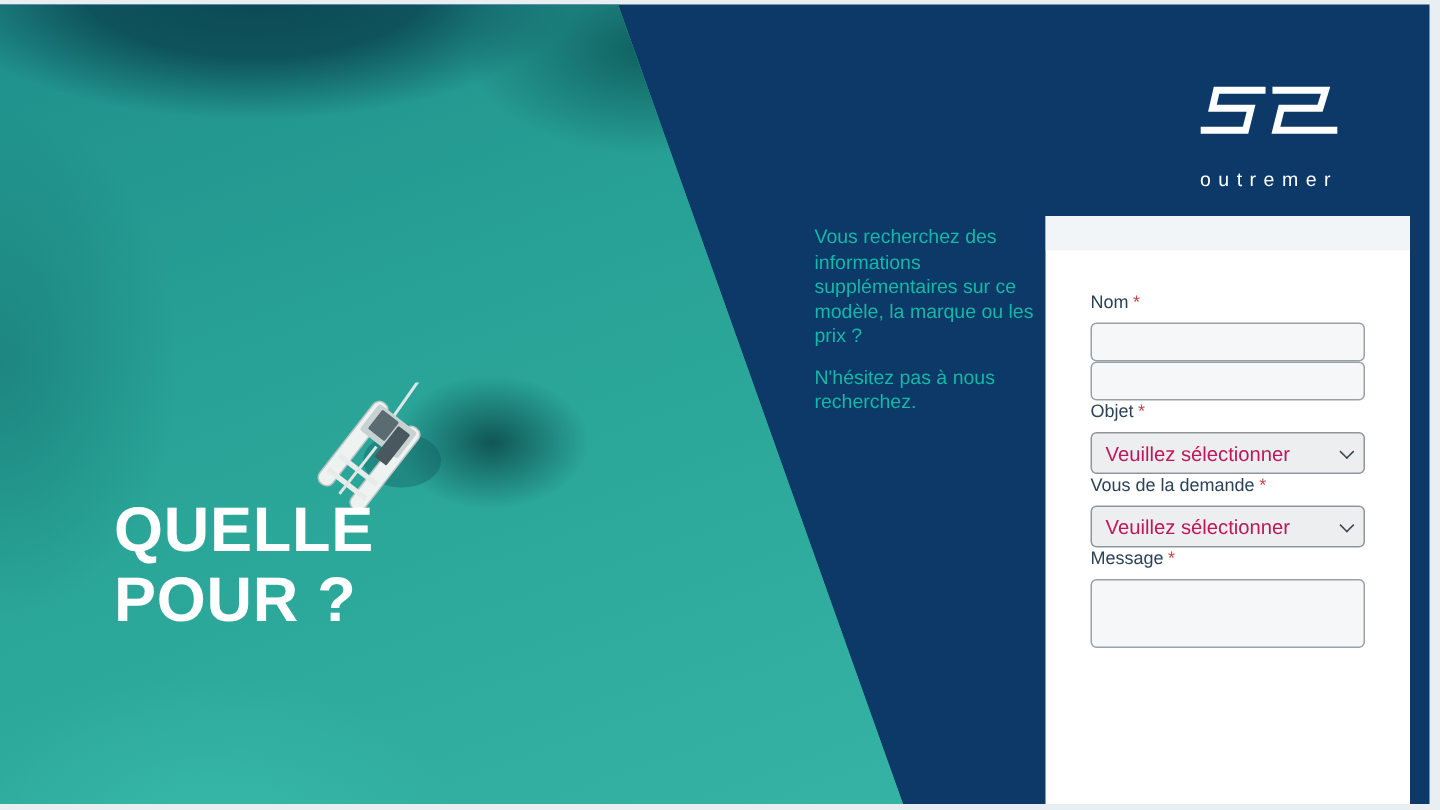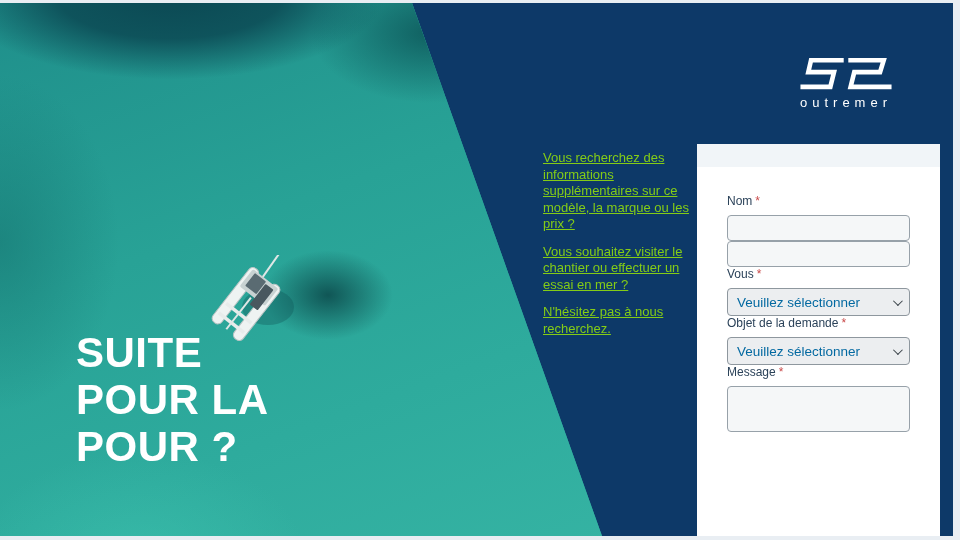--- a/index.html
+++ b/index.html
@@ -30,28 +30,28 @@
   .boat { position:absolute; left:196px; top:252px; }
   
   .headline {
     position:absolute; left:76px; top:326px;
     color:#ffffff; font-size:42px; line-height:47px;
     font-weight:bold; letter-spacing:0.5px; white-space:nowrap;
   }
   
   .intro {
     position:absolute; left:543px; top:147px; width:152px;
-    color:#84cc16; font-size:13px; line-height:16.5px;text-decoration:underline;
+    color:#14b8a6; font-size:13px; line-height:16.5px;
   }
   .intro p { margin-bottom:11px; }
   
   .logo { position:absolute; left:794px; top:52px; width:104px; text-align:center; }
   .logo svg { display:block; margin:0 auto; }
   .logo-word {
-    display:block; margin-top:2px; color:#ffffff; font-size:13px;
+    display:block; margin-top:19px; color:#ffffff; font-size:13px;
     letter-spacing:5px; font-weight:normal; text-transform:lowercase;
   }
   
   .panel {
     position:absolute; left:697px; top:141px; width:243px; height:392px;
     background:#ffffff; overflow:hidden;
   }
   .panel-band { height:23px; background:#f1f5f8; }
   .panel-inner { padding:27px 30px 0 30px; }
   .field { }
@@ -64,21 +64,21 @@
     border:1px solid #97a1a9; border-radius:4px;
     font-family:"Liberation Sans", sans-serif; font-size:13px; color:#333;
     padding:0 7px; outline:none; display:block;
   }
   .select-box {
     width:183px; height:28px; background:#eceef0;
     border:1px solid #8e979e; border-radius:4px;
     display:flex; align-items:center; justify-content:space-between;
     padding:0 9px; cursor:default;
   }
-  .select-value { font-size:13.5px; color:#0369a1; }
+  .select-value { font-size:13.5px; color:#be185d; }
   .chevron {
     width:7px; height:7px; border-right:1.6px solid #3c444b;
     border-bottom:1.6px solid #3c444b; transform:rotate(45deg) translateY(-2px);
     flex:0 0 auto;
   }
   .textarea-input {
     width:183px; height:46px; background:#f5f7f8;
     border:1px solid #97a1a9; border-radius:4px; resize:none;
     font-family:"Liberation Sans", sans-serif; font-size:13px; color:#333;
     padding:4px 7px; outline:none; display:block;
@@ -104,29 +104,27 @@
           <rect x="37" y="18" width="14" height="16" rx="1" fill="#5a6b72"></rect>
           <rect x="52" y="20" width="10" height="26" rx="1" fill="#49585f"></rect>
 
           <rect x="33" y="58" width="32" height="3.5" fill="#e7eceb"></rect>
           <rect x="33" y="70" width="32" height="3.5" fill="#e7eceb"></rect>
           <line x1="49" y1="40" x2="49" y2="80" stroke="#dfe7e6" stroke-width="2"></line>
         </g>
       </svg>
 
       <div class="headline">
-        <div>SUITE</div>
-        <div>POUR LA</div>
+        <div>QUELLE</div>
         <div>POUR ?</div>
       </div>
     </div>
 
     <div class="intro">
       <p>Vous recherchez des informations supplémentaires sur ce modèle, la marque ou les prix ?</p>
-      <p>Vous souhaitez visiter le chantier ou effectuer un essai en mer ?</p>
       <p>N'hésitez pas à nous recherchez.</p>
     </div>
 
     <div class="logo">
       <svg width="92" height="38" viewBox="0 0 100 40">
         <g fill="none" stroke="#ffffff" stroke-width="5" stroke-linecap="square">
           <path d="M45 5 H12 L9 18 H37 L33 34 H3"></path>
           <path d="M55 5 H91 L87 18 H59 L55 34 H97"></path>
         </g>
       </svg>
@@ -140,30 +138,30 @@
         <div class="field">
           <span class="field-label"><span>Nom</span><span class="req">*</span></span>
           <input class="text-input" type="text" value="" style="">
         </div>
 
         <div class="field">
           <input class="text-input" type="text" value="" style="">
         </div>
 
         <div class="field">
-          <span class="field-label"><span>Vous</span><span class="req">*</span></span>
+          <span class="field-label"><span>Objet</span><span class="req">*</span></span>
           <div class="select-box">
             <span class="select-value">Veuillez sélectionner</span>
             <span class="chevron"></span>
           </div>
         </div>
 
 
         <div class="field">
-          <span class="field-label"><span>Objet de la demande</span><span class="req">*</span></span>
+          <span class="field-label"><span>Vous de la demande</span><span class="req">*</span></span>
           <div class="select-box">
             <span class="select-value">Veuillez sélectionner</span>
             <span class="chevron"></span>
           </div>
         </div>
 
         <div class="field">
           <span class="field-label"><span>Message</span><span class="req">*</span></span>
           <textarea class="textarea-input" style=""></textarea>
         </div>

